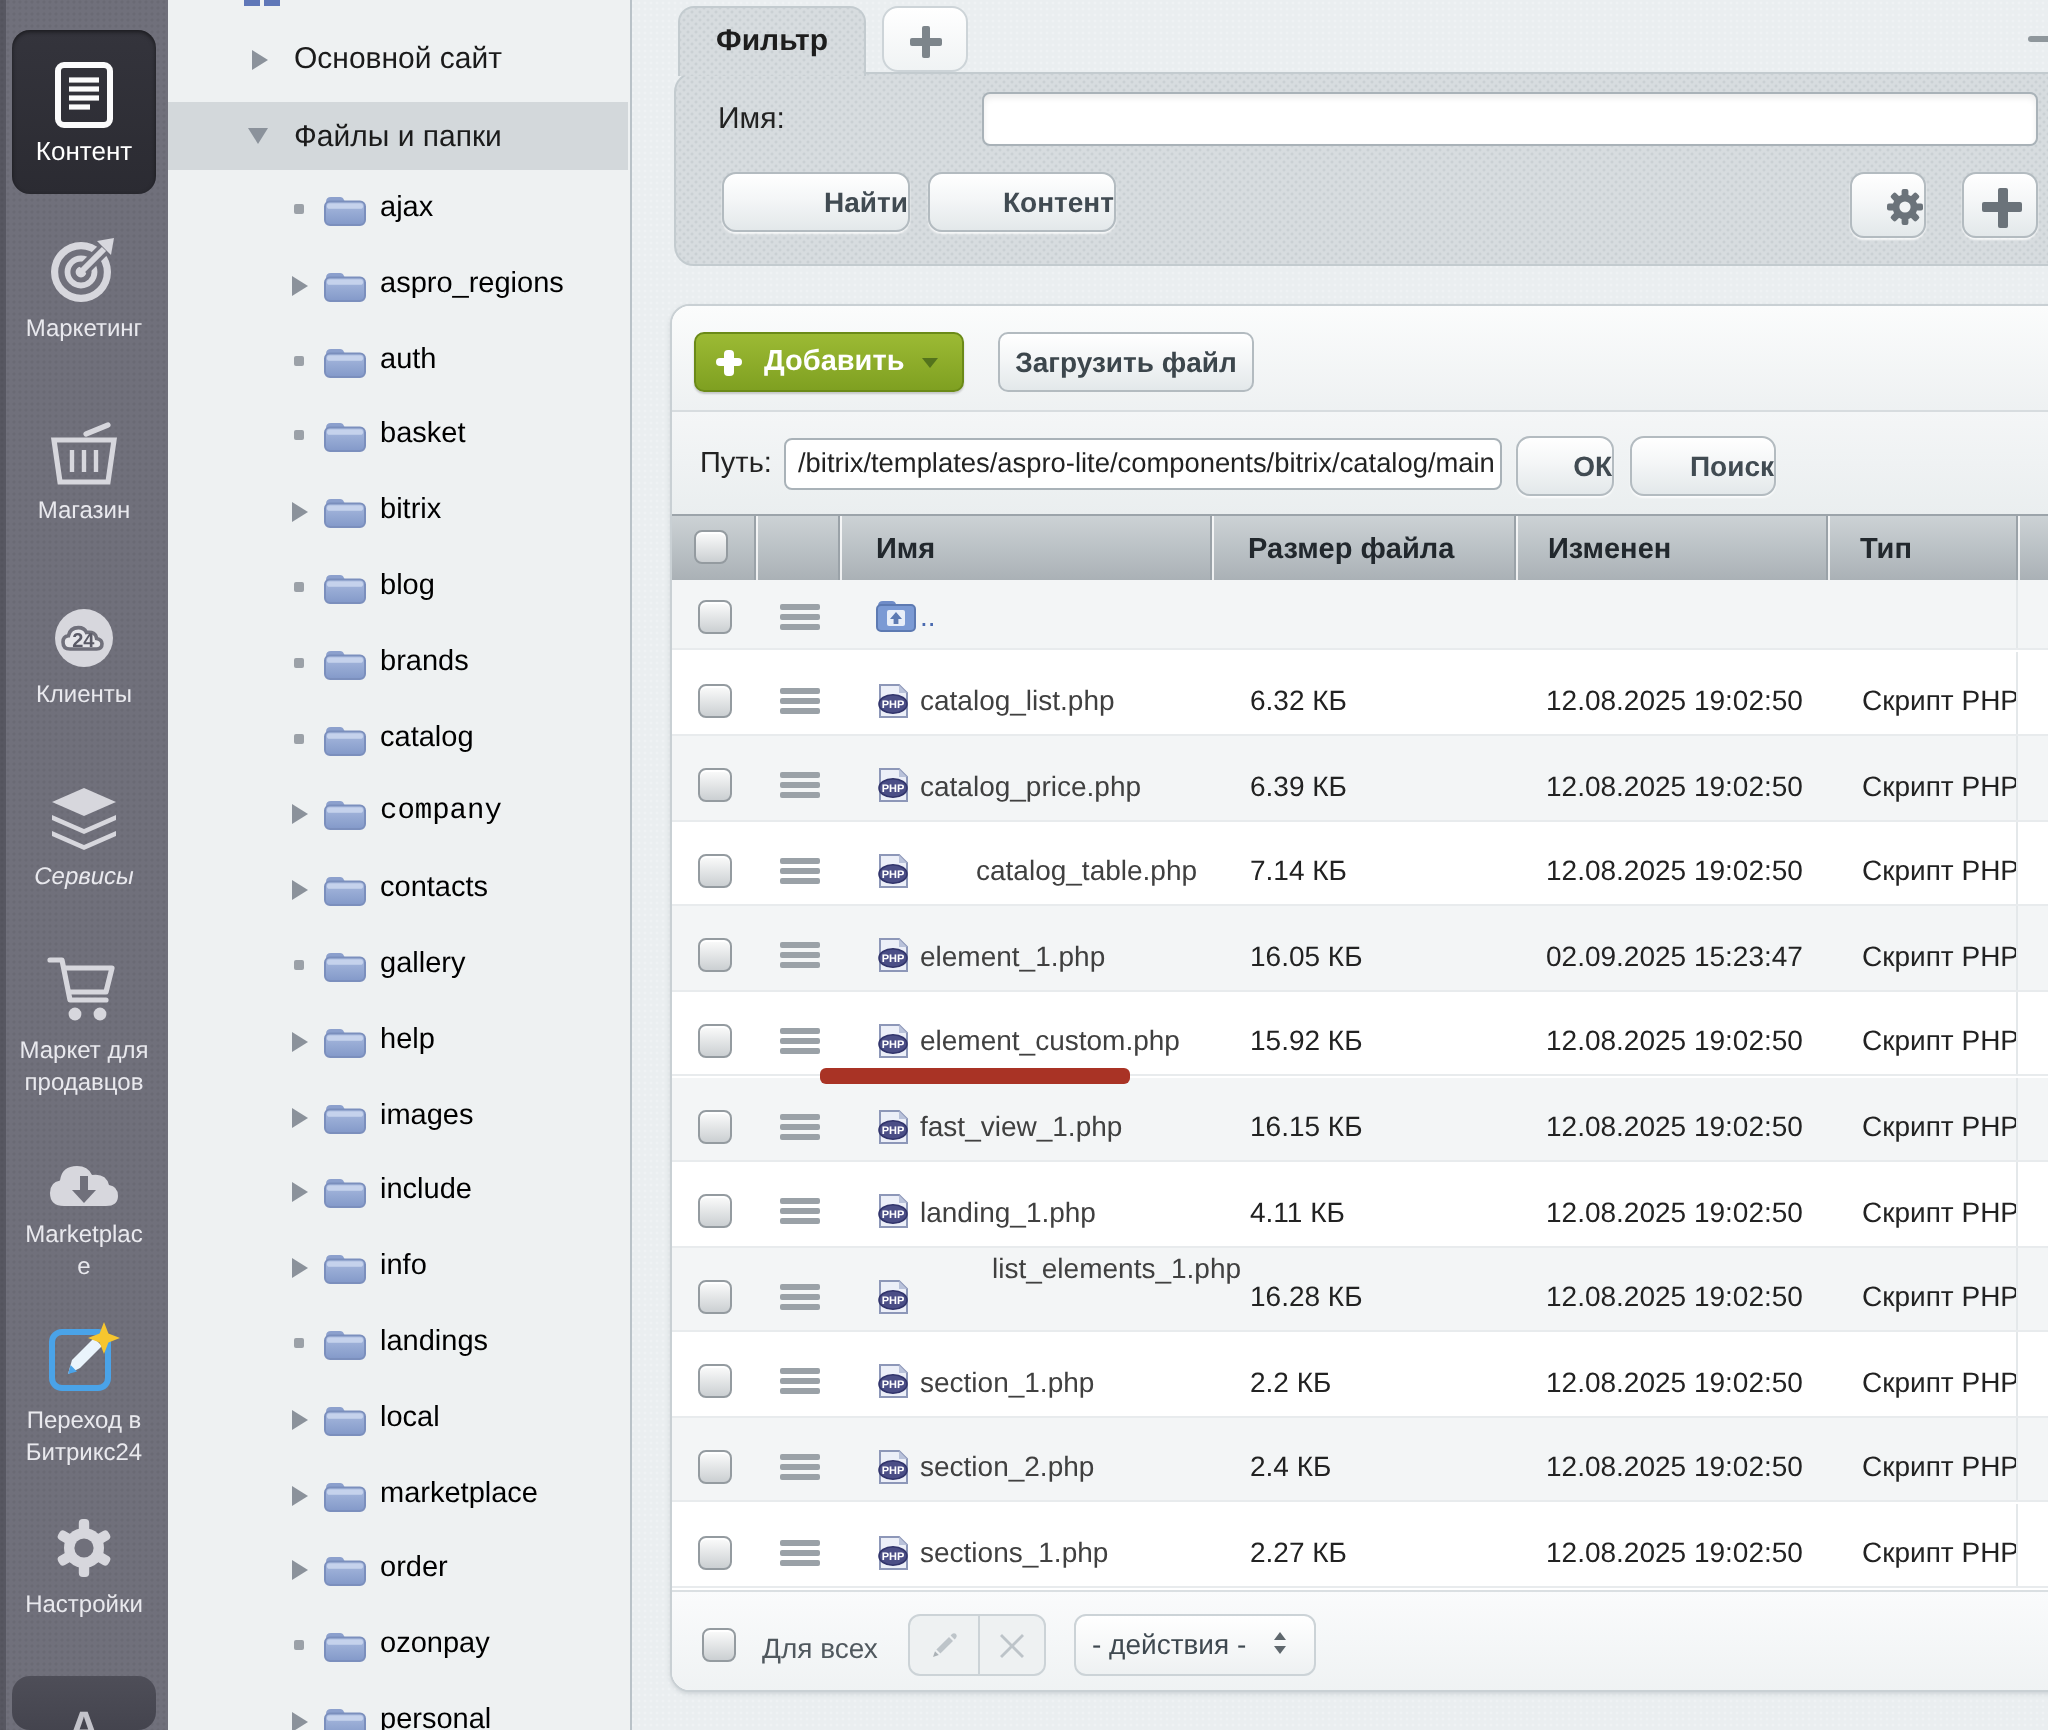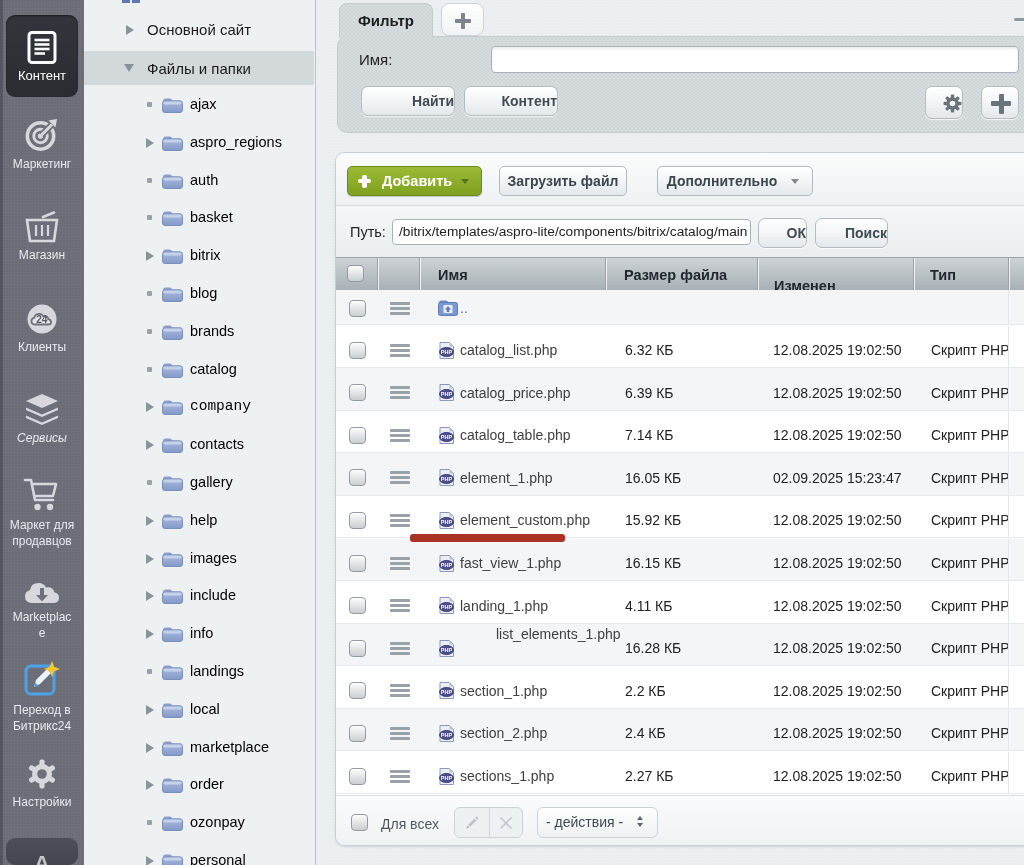--- a/index.html
+++ b/index.html
@@ -404,37 +404,34 @@
 <div class="minim"></div>
 <div class="abs" id="cblock">
   <div class="toolbar"></div>
   <div class="greenbtn" style="left:11px;">
     <span style="position:absolute;left:10px;top:11.75px;width:13px;height:4.5px;background:#fff;border-radius:2px;"></span>
     <span style="position:absolute;left:14.25px;top:7.5px;width:4.5px;height:13px;background:#fff;border-radius:2px;"></span>
     <span style="position:absolute;left:34px;top:6px;">Добавить</span>
     <span style="position:absolute;right:12px;top:11.5px;width:0;height:0;border-top:5px solid #54731c;border-left:4.5px solid transparent;border-right:4.5px solid transparent;"></span>
   </div>
   <div class="whitebtn" style="left:163px;width:128px;">Загрузить файл</div>
-  <div class="whitebtn" style="left:321px;width:156px;padding-right:26px;">Дополнительно
-    <span style="position:absolute;right:13px;top:12px;width:0;height:0;border-top:5px solid #82898f;border-left:4.5px solid transparent;border-right:4.5px solid transparent;"></span>
-  </div>
   <div class="pathrow"></div>
   <div class="abs" style="left:14px;top:71px;font-size:14.5px;color:#222;">Путь:</div>
   <div class="abs" style="left:56px;top:66px;width:359px;height:26px;background:#fff;border:1px solid #a9b2b8;border-radius:4px;font-size:13.7px;color:#222;line-height:24px;padding-left:6px;white-space:nowrap;overflow:hidden;">/bitrix/templates/aspro-lite/components/bitrix/catalog/main</div>
   <div class="btn" style="left:422px;top:65px;width:49px;height:30px;line-height:28px;">ОК</div>
   <div class="btn" style="left:479px;top:65px;width:73px;height:30px;line-height:28px;">Поиск</div>
   <div class="thead">
     <div class="cbx" style="left:11px;top:7px;"></div>
     <div class="hsep" style="left:41px;"></div>
     <div class="hsep" style="left:83px;"></div>
     <div class="ht" style="left:102px;">Имя</div>
     <div class="hsep" style="left:269px;"></div>
     <div class="ht" style="left:288px;">Размер файла</div>
     <div class="hsep" style="left:421px;"></div>
-    <div class="ht" style="left:438px;margin-top:11px;">Изменен</div>
+    <div class="ht" style="left:438px;">Изменен</div>
     <div class="hsep" style="left:577px;"></div>
     <div class="ht" style="left:594px;">Тип</div>
     <div class="hsep" style="left:672px;"></div>
   </div>
   <div class="row rodd" style="top:137.0px;height:35.0px;">
     <div class="cbx" style="left:13px;top:10px;"></div>
     <div class="ham" style="left:54px;top:11.5px;">
         <i></i>
         <i></i>
         <i></i>
@@ -492,21 +489,21 @@
         <i></i>
         <i></i>
         <i></i>
       </div>
     <svg class="abs" style="left:102px;top:16px;" width="17" height="17" viewBox="0 0 17 17">
       <path d="M2 0.5 L11.5 0.5 L15.5 4.5 L15.5 16.5 L2 16.5 Z" fill="#eceff8" stroke="#8d97b8" stroke-width="1"></path>
       <path d="M11.5 0.5 L11.5 4.5 L15.5 4.5 Z" fill="#b9c2da"></path>
       <ellipse cx="8.5" cy="10" rx="7" ry="4.6" fill="#4b4e86" stroke="#31346b" stroke-width="0.8"></ellipse>
       <text x="8.5" y="12.2" font-size="5.5" font-weight="bold" fill="#fff" text-anchor="middle" font-family="Liberation Sans">PHP</text>
     </svg>
-    <div class="fname" style="top:16.5px;">catalog_table.php</div>
+    <div class="fname" style="top:16.5px;margin-left:28px;">catalog_table.php</div>
     <div class="fsize" style="top:16.5px;">7.14 КБ</div>
     <div class="fdate" style="top:16.5px;">12.08.2025 19:02:50</div>
     <div class="ftype" style="top:16.5px;">Скрипт PHP</div>
     <div class="abs" style="left:672px;top:0;width:1px;height:100%;background:#e4e8ea;"></div>
   </div>
   <div class="row rodd" style="top:300.3px;height:42.6px;">
     <div class="cbx" style="left:13px;top:16px;"></div>
     <div class="ham" style="left:54px;top:18px;">
         <i></i>
         <i></i>

